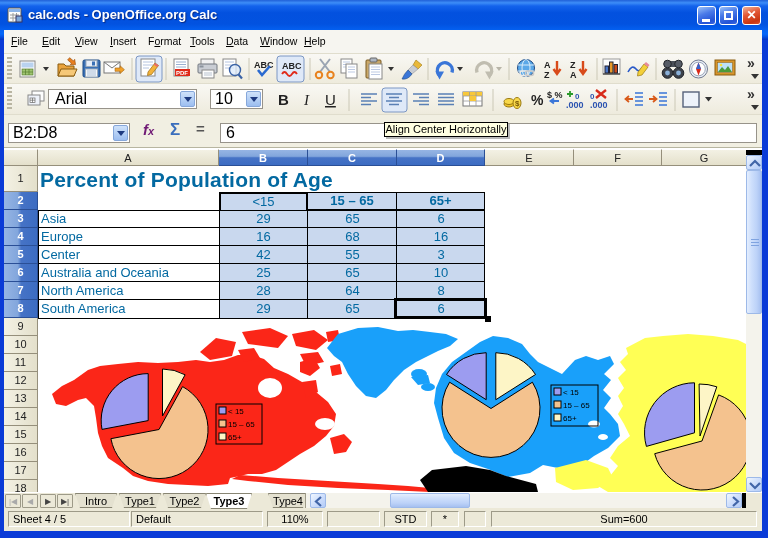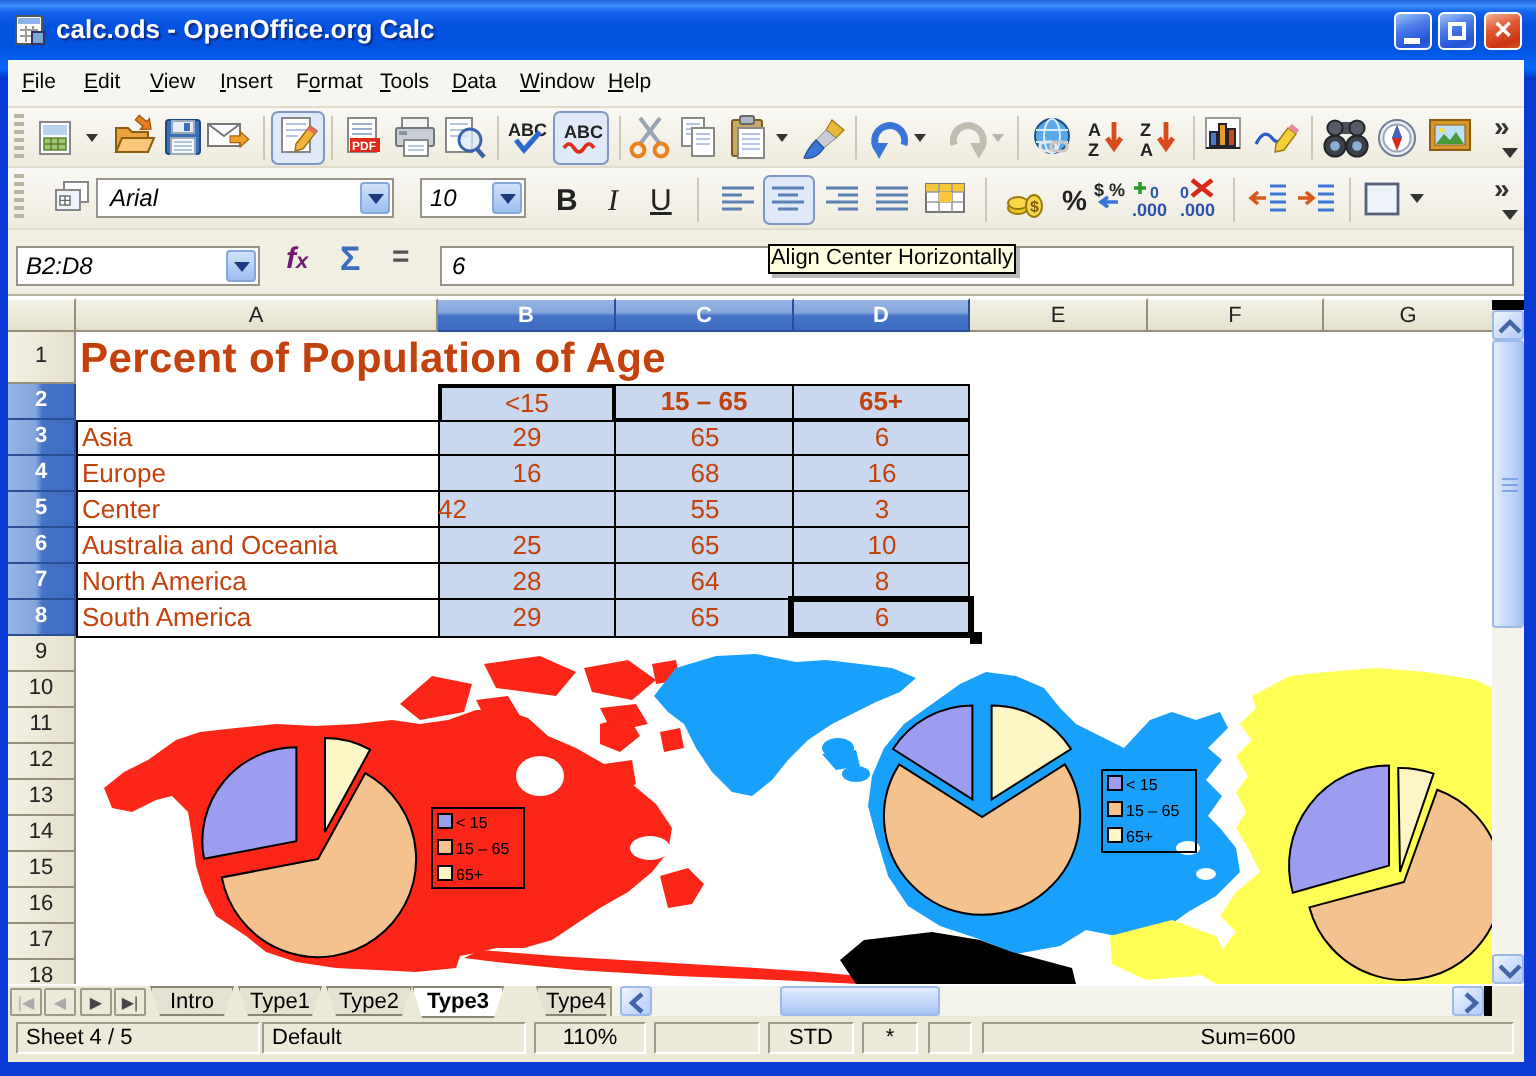--- a/index.html
+++ b/index.html
@@ -17,35 +17,35 @@
 #menubar{position:absolute;left:0px;top:0px;width:758px;height:24px;background:#f6f5f0;border-bottom:1px solid #e0ddcd;}
 .mi{position:absolute;top:5px;font-size:10.5px;color:#000;}
 .mi u{text-decoration:underline;}
 
 #tb1{position:absolute;left:0;top:24px;width:758px;height:30px;background:linear-gradient(180deg,#f9f8f4,#eeebdd);border-bottom:1px solid #e0ddcd;}
 #tb2{position:absolute;left:0;top:54px;width:758px;height:31px;background:linear-gradient(180deg,#f9f8f4,#eeebdd);border-bottom:1px solid #e0ddcd;}
 #fbar{position:absolute;left:0;top:85px;width:758px;height:33px;background:#f1efe2;border-bottom:1px solid #b7b5a0;}
 .grip{position:absolute;left:3px;top:3px;width:5px;height:24px;background:repeating-linear-gradient(180deg,#b9b5a2 0 2px,transparent 2px 4px);}
 .ticon{position:absolute;}
 
-.combo{position:absolute;background:#fff;border:1px solid #97938a;font-size:12px;font-style:italic;}
+.combo{position:absolute;background:#fff;border:1px solid #97938a;font-size:16px;}
 .dropbtn{position:absolute;right:1px;top:1px;bottom:1px;width:15px;background:linear-gradient(180deg,#cfe2fa,#9cbef0);border:1px solid #86a7da;border-radius:2px;}
 .dropbtn:after{content:"";position:absolute;left:3px;top:5px;border-left:4px solid transparent;border-right:4px solid transparent;border-top:5px solid #1d3a80;}
 
 #grid{position:absolute;left:0;top:118px;width:758px;height:383px;background:#fff;}
 #colhdr{position:absolute;left:0;top:1px;width:742px;height:17px;background:#ebe8d7;}
 .ch{position:absolute;top:0;height:17px;border-right:1px solid #958f7b;border-bottom:1px solid #958f7b;border-top:1px solid #fff;
  font-size:11px;text-align:center;line-height:16px;color:#222;background:linear-gradient(180deg,#f3f1e4,#e4e0cb);}
 .chsel{background:linear-gradient(180deg,#96b5e4 0%,#82a6dc 42%,#4673c6 52%,#3c6cc2 100%);color:#fff;font-weight:bold;border-right:1px solid #2a4f96;border-bottom:1px solid #2a4f96;}
 #rowhdr{position:absolute;left:0;top:18px;width:34px;height:365px;background:#ebe8d7;}
 .rh{position:absolute;left:0;width:34px;border-right:1px solid #958f7b;border-bottom:1px solid #958f7b;
  font-size:11px;text-align:center;color:#222;background:linear-gradient(90deg,#f3f1e4,#e4e0cb);}
 .rhsel{background:linear-gradient(90deg,#96b5e4 0%,#82a6dc 42%,#4673c6 52%,#3c6cc2 100%);color:#fff;font-weight:bold;border-right:1px solid #2a4f96;border-bottom:1px solid #2a4f96;}
 #cells{position:absolute;left:34px;top:18px;width:708px;height:365px;background:#fff;overflow:hidden;}
-.cell{position:absolute;font-size:13px;color:#c2410c;}
+.cell{position:absolute;font-size:13px;color:#0369a1;}
 .sel{background:#c9d8ee;}
 
 .sbtn{position:absolute;background:linear-gradient(135deg,#f0f6fe 0%,#cfdffc 50%,#b4ccf8 100%);border:1px solid #9db9e8;border-radius:2px;}
 .sbtn svg{position:absolute;left:0;top:0;}
 .thumbv{position:absolute;background:linear-gradient(90deg,#e4eefe 0%,#cfe0fc 30%,#bcd2f8 70%,#a6c0f0 100%);border:1px solid #9db9e8;border-radius:2px;}
 .thumbh{position:absolute;background:linear-gradient(180deg,#e4eefe 0%,#cfe0fc 30%,#bcd2f8 70%,#a6c0f0 100%);border:1px solid #9db9e8;border-radius:2px;}
 
 #tabbar{position:absolute;left:0;top:462px;width:758px;height:16px;background:#ece9d8;border-top:1px solid #fff;}
 .navb{position:absolute;top:1px;width:16px;height:14px;background:#ece9d8;border:1px solid #9d9a88;border-radius:1px;font-size:8px;text-align:center;line-height:13px;color:#444;}
 .tab{position:absolute;top:0px;height:15px;background:#e4e1d0;border:1px solid #888573;font-size:11px;text-align:center;line-height:14px;color:#000;clip-path:polygon(0 0,100% 0,calc(100% - 5px) 100%,5px 100%);}
@@ -422,21 +422,21 @@
    <div class="cell" style="left:3px;top:81px">Center</div>
    <div class="cell" style="left:3px;top:99px">Australia and Oceania</div>
    <div class="cell" style="left:3px;top:117px">North America</div>
    <div class="cell" style="left:3px;top:135px">South America</div>
    <div class="cell" style="left:181px;top:45px;width:89px;text-align:center">29</div>
    <div class="cell" style="left:270px;top:45px;width:89px;text-align:center">65</div>
    <div class="cell" style="left:359px;top:45px;width:88px;text-align:center">6</div>
    <div class="cell" style="left:181px;top:63px;width:89px;text-align:center">16</div>
    <div class="cell" style="left:270px;top:63px;width:89px;text-align:center">68</div>
    <div class="cell" style="left:359px;top:63px;width:88px;text-align:center">16</div>
-   <div class="cell" style="left:181px;top:81px;width:89px;">42</div>
+   <div class="cell" style="left:181px;top:81px;width:89px;text-align:center">42</div>
    <div class="cell" style="left:270px;top:81px;width:89px;text-align:center">55</div>
    <div class="cell" style="left:359px;top:81px;width:88px;text-align:center">3</div>
    <div class="cell" style="left:181px;top:99px;width:89px;text-align:center">25</div>
    <div class="cell" style="left:270px;top:99px;width:89px;text-align:center">65</div>
    <div class="cell" style="left:359px;top:99px;width:88px;text-align:center">10</div>
    <div class="cell" style="left:181px;top:117px;width:89px;text-align:center">28</div>
    <div class="cell" style="left:270px;top:117px;width:89px;text-align:center">64</div>
    <div class="cell" style="left:359px;top:117px;width:88px;text-align:center">8</div>
    <div class="cell" style="left:181px;top:135px;width:89px;text-align:center">29</div>
    <div class="cell" style="left:270px;top:135px;width:89px;text-align:center">65</div>

